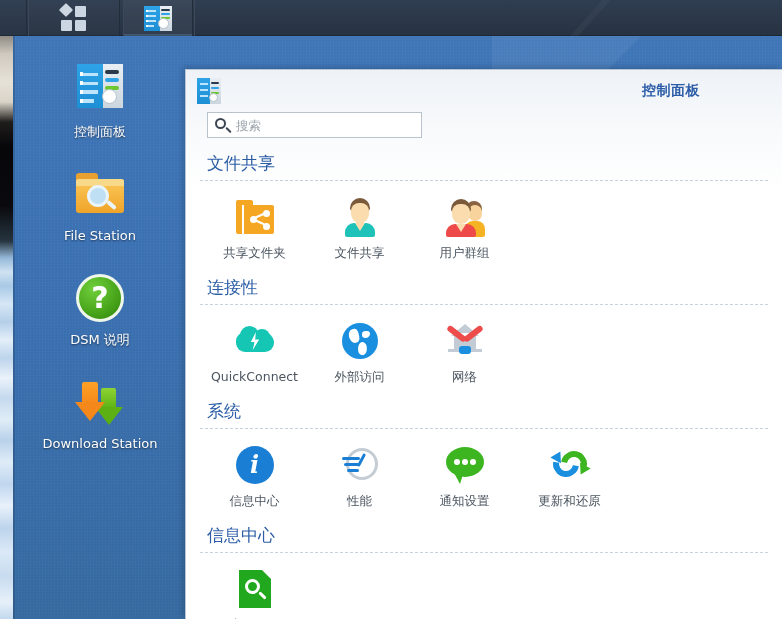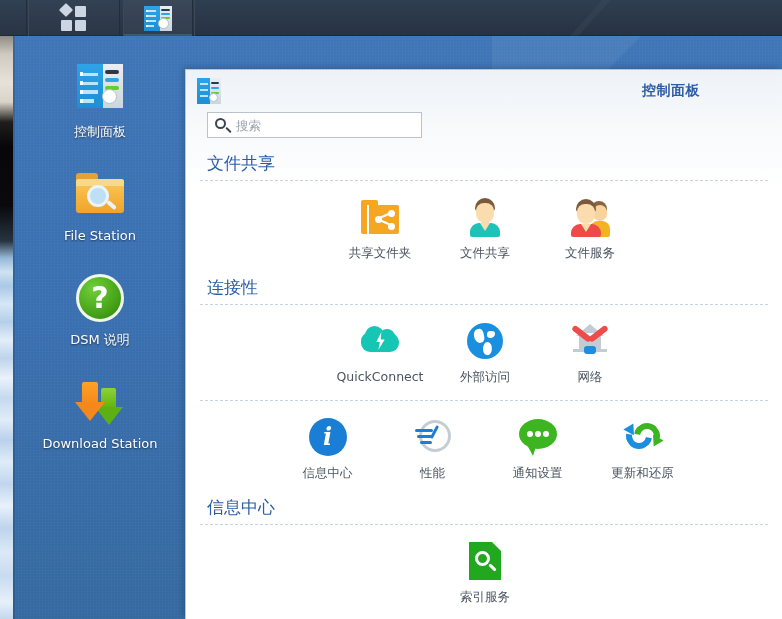--- a/index.html
+++ b/index.html
@@ -295,21 +295,21 @@
   .section { margin: 0 0 2px 0; }
   .section-title {
     font-size: 17px; color: #2b5ca6;
     padding: 0 0 5px 7px;
   }
   .section-rule {
     height: 0; border-top: 1px dashed #c8d2dd;
     margin: 0 0 10px 0;
   }
 
-  .tile-row { display: flex; flex-wrap: wrap; padding-left: 2px; justify-content: center; }
+  .tile-row { display: flex; flex-wrap: wrap; padding-left: 2px; }
   .tile {
     width: 105px;
     padding: 4px 0 14px 0;
     text-align: center;
     cursor: pointer;
   }
   .tile .tile-art {
     width: 44px; height: 44px; margin: 0 auto 6px auto; position: relative;
   }
   .tile .tile-label {
@@ -751,21 +751,21 @@
           <div class="tile">
             <div class="tile-art ic-group">
               <div class="hair2"></div>
                 <div class="face2"></div>
                 <div class="shirt2"></div>
               <div class="hairA"></div>
                 <div class="faceA"></div>
               <div class="shirtA"></div>
                 <div class="vneckA"></div>
             </div>
-            <div class="tile-label">文件服务</div>
+            <div class="tile-label">用户群组</div>
           </div>
 
         </div>
       </div>
 
       <div class="section">
         <div class="section-title">连接性</div>
         <div class="section-rule"></div>
         <div class="tile-row">
 
@@ -799,20 +799,21 @@
               <div class="bar"></div>
                 <div class="plug"></div>
             </div>
             <div class="tile-label">网络</div>
           </div>
 
         </div>
       </div>
 
       <div class="section">
+        <div class="section-title">系统</div>
         <div class="section-rule"></div>
         <div class="tile-row">
 
           <div class="tile">
             <div class="tile-art ic-info">
               <div class="circle">i</div>
             </div>
             <div class="tile-label">信息中心</div>
           </div>
 

